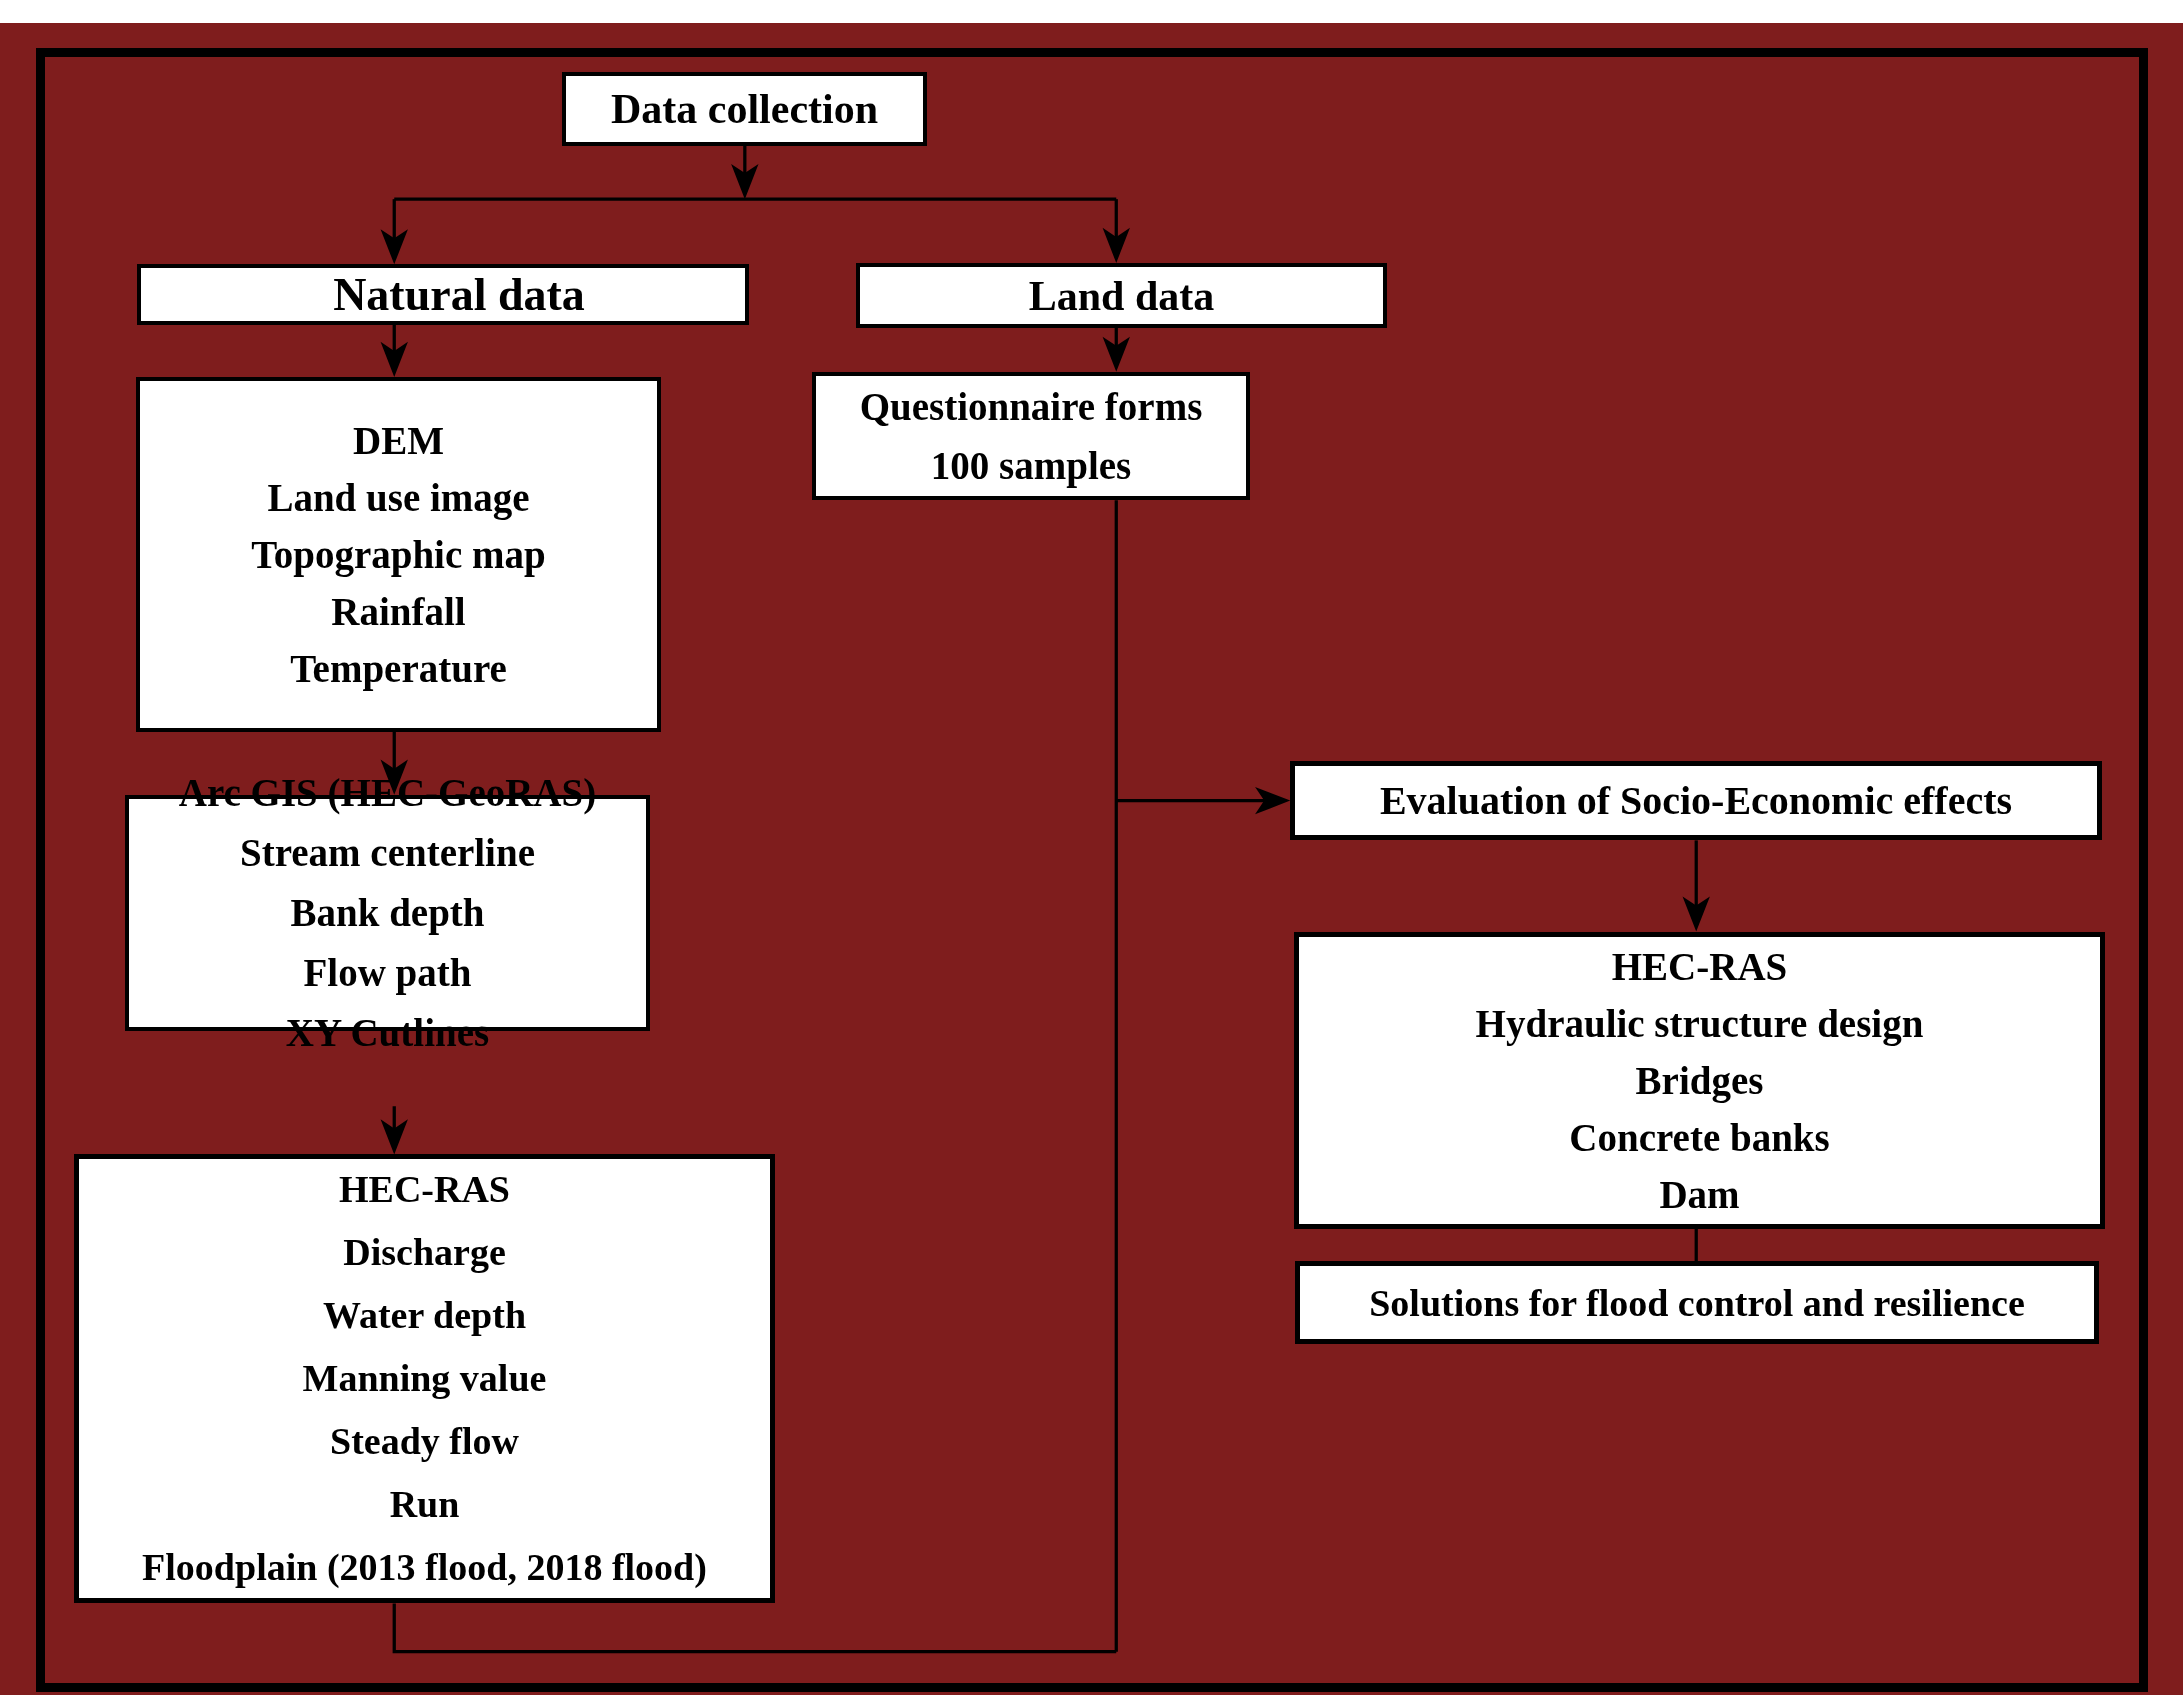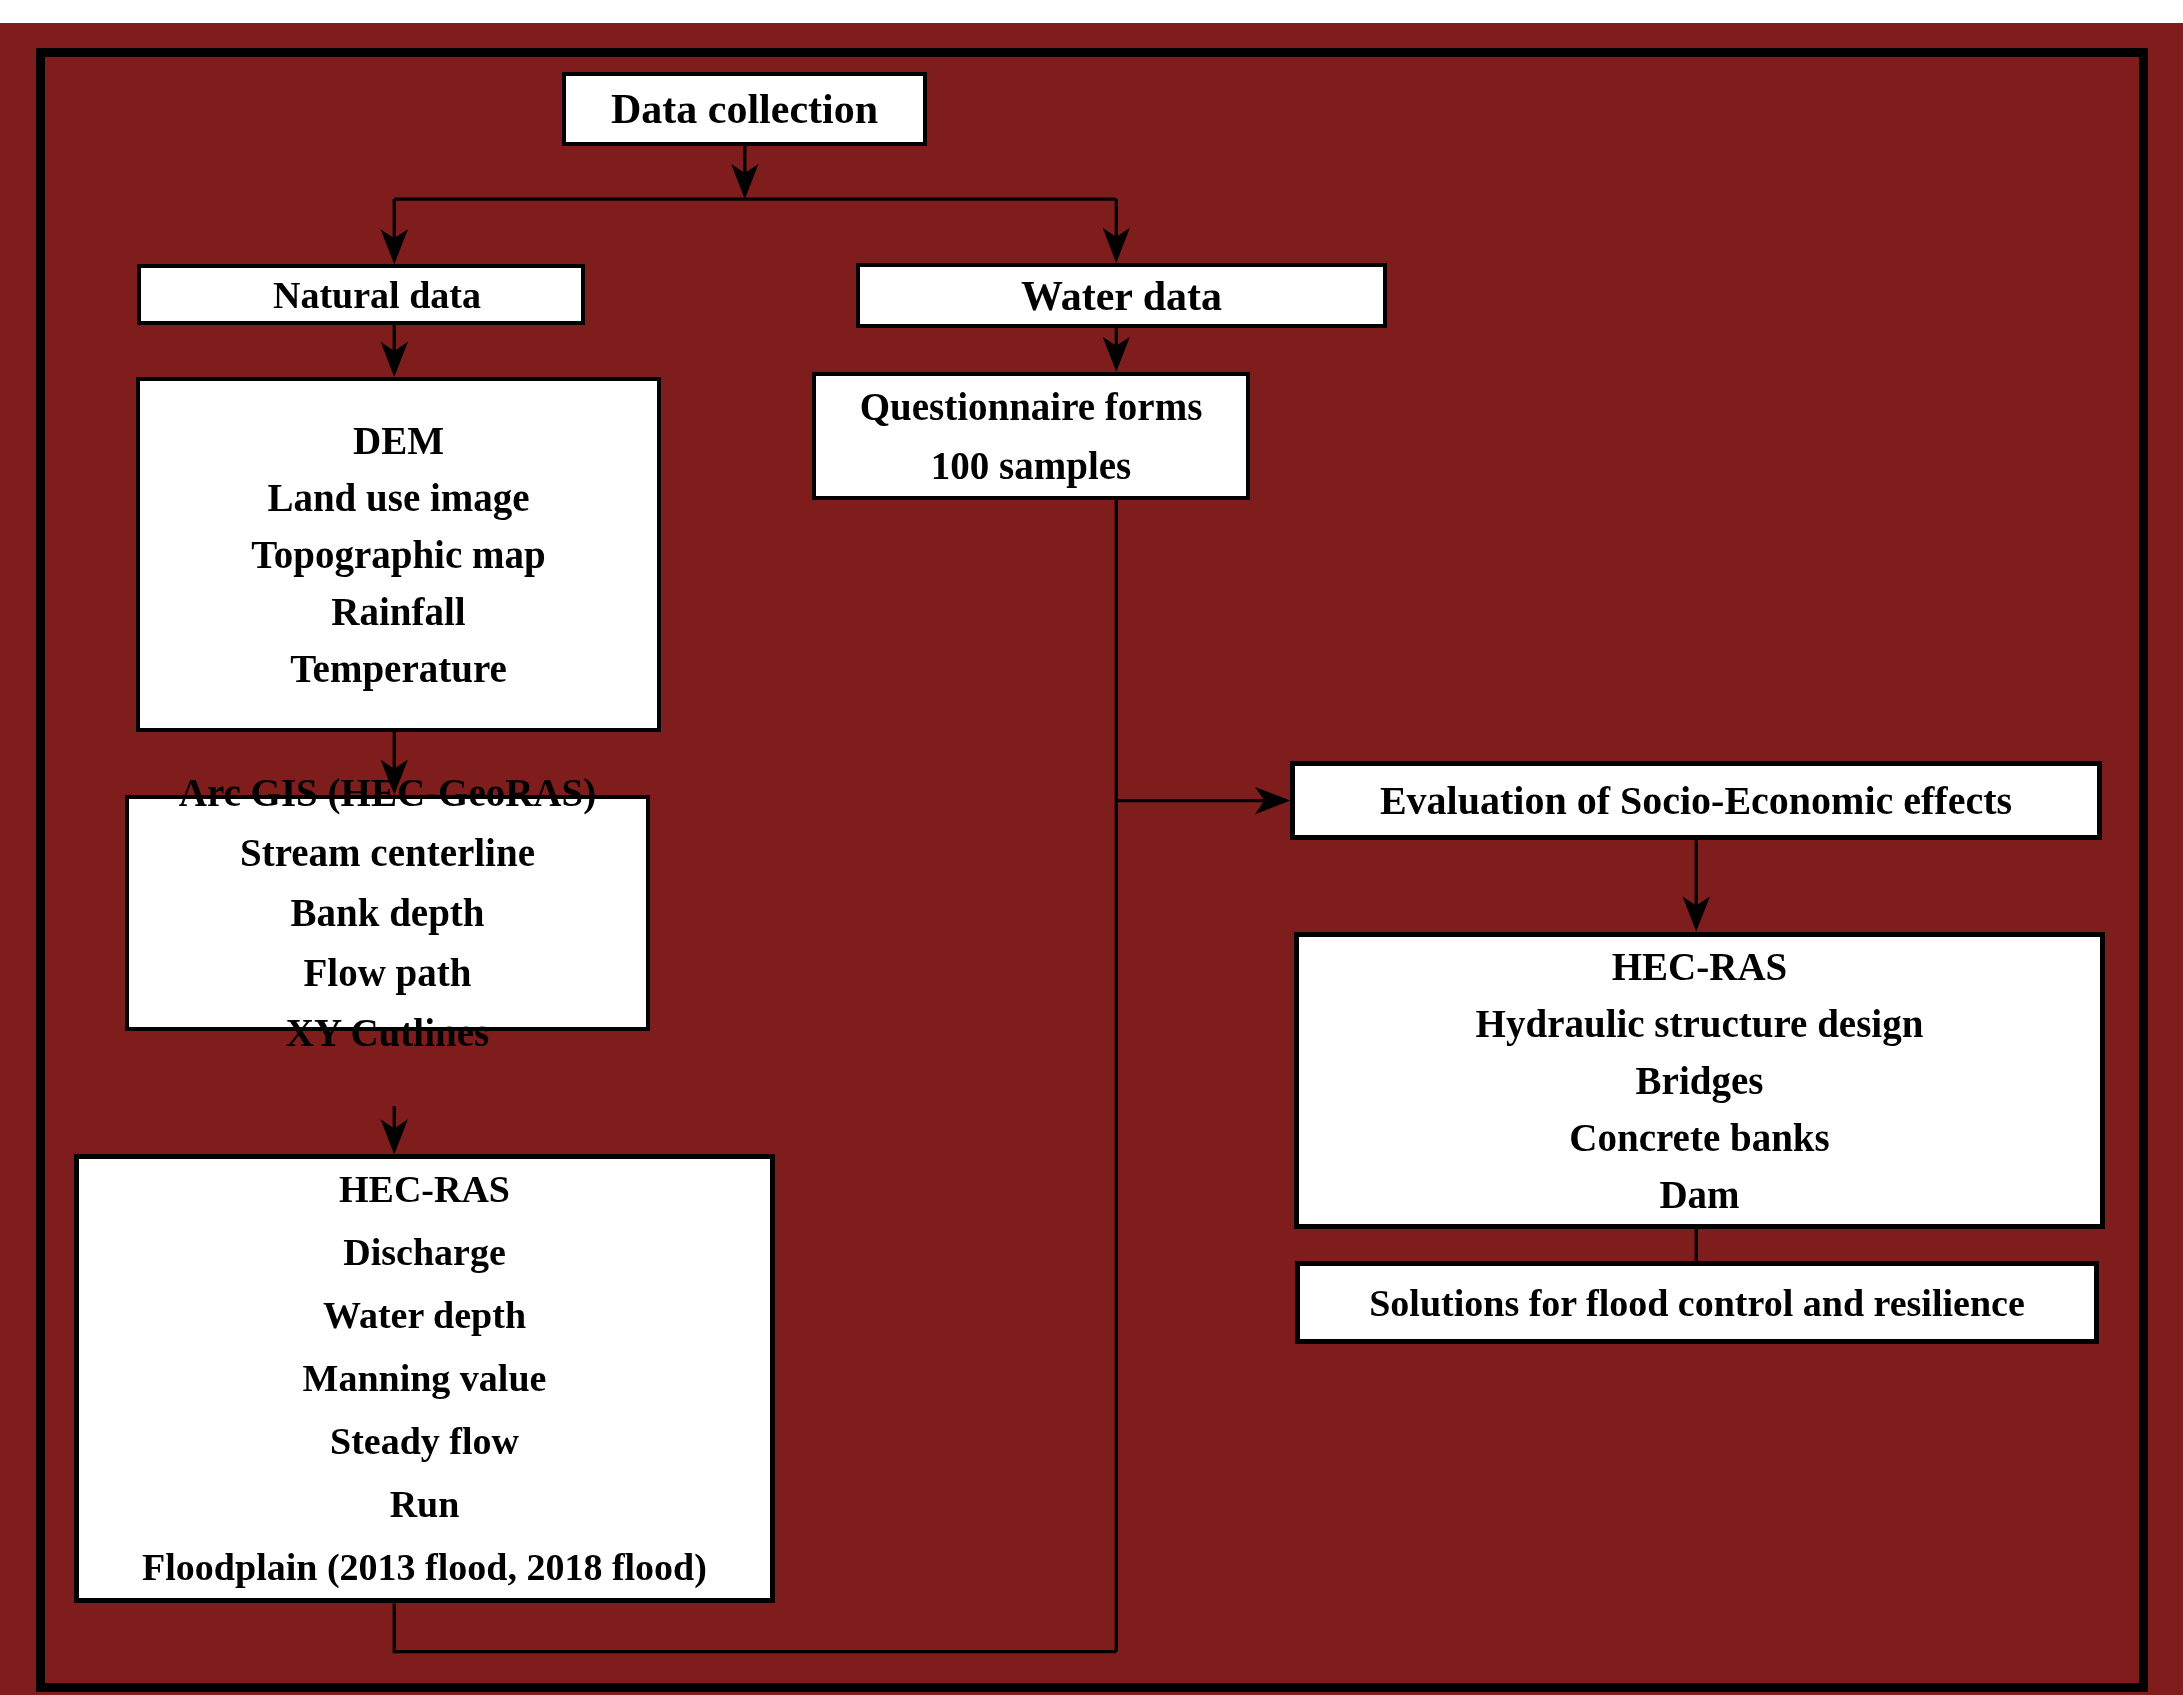--- a/index.html
+++ b/index.html
@@ -43,21 +43,21 @@
     align-items: center;
     text-align: center;
     color: #000000;
     font-weight: bold;
   }
   .node .ln {
     white-space: nowrap;
   }
   
   #n-data-collection { left: 562px;  top: 49px;   width: 365px;  height: 74px; font-size: 42px; }
-  #n-natural-data    { left: 137px;  top: 241px;  width: 448px;  height: 61px;  font-size: 38px; padding-left: 32px; }
+  #n-natural-data    { left: 137px;  top: 241px;  width: 612px;  height: 61px;  font-size: 46px; padding-left: 32px; }
   #n-field-data      { left: 856px; top: 240px;  width: 531px;  height: 65px;  font-size: 42px; }
   #n-natural-inputs  { left: 136px;  top: 354px;  width: 525px;  height: 355px; font-size: 39px; }
   #n-natural-inputs .ln { line-height: 57px; }
   #n-questionnaire   { left: 812px; top: 349px;  width: 438px;  height: 128px; font-size: 39px; font-family: Liberation Serif, serif; }
   #n-questionnaire .ln { line-height: 59px; }
   #n-arc-gis         { left: 125px;  top: 772px; width: 525px;  height: 236px; font-size: 39px; }
   #n-arc-gis .ln { line-height: 60px; }
   #n-hec-ras-model   { left: 74px;  top: 1131px; width: 701px; height: 449px; font-size: 38px; border-width: 5.2px; }
   #n-hec-ras-model .ln { line-height: 63px; }
   #n-evaluation      { left: 1290px; top: 738px; width: 812px; height: 79px; font-size: 40px; border-width: 5.2px; text-align: right; }
@@ -117,21 +117,21 @@
 
   <div class="node" id="n-data-collection">
     <div class="ln">Data collection</div>
   </div>
 
   <div class="node" id="n-natural-data">
     <div class="ln">Natural data</div>
   </div>
 
   <div class="node" id="n-field-data">
-    <div class="ln">Water data</div>
+    <div class="ln">Land data</div>
   </div>
 
   <div class="node" id="n-natural-inputs">
     <div class="ln">DEM</div>
     <div class="ln">Land use image</div>
     <div class="ln">Topographic map</div>
     <div class="ln">Rainfall</div>
     <div class="ln">Temperature</div>
   </div>
 

